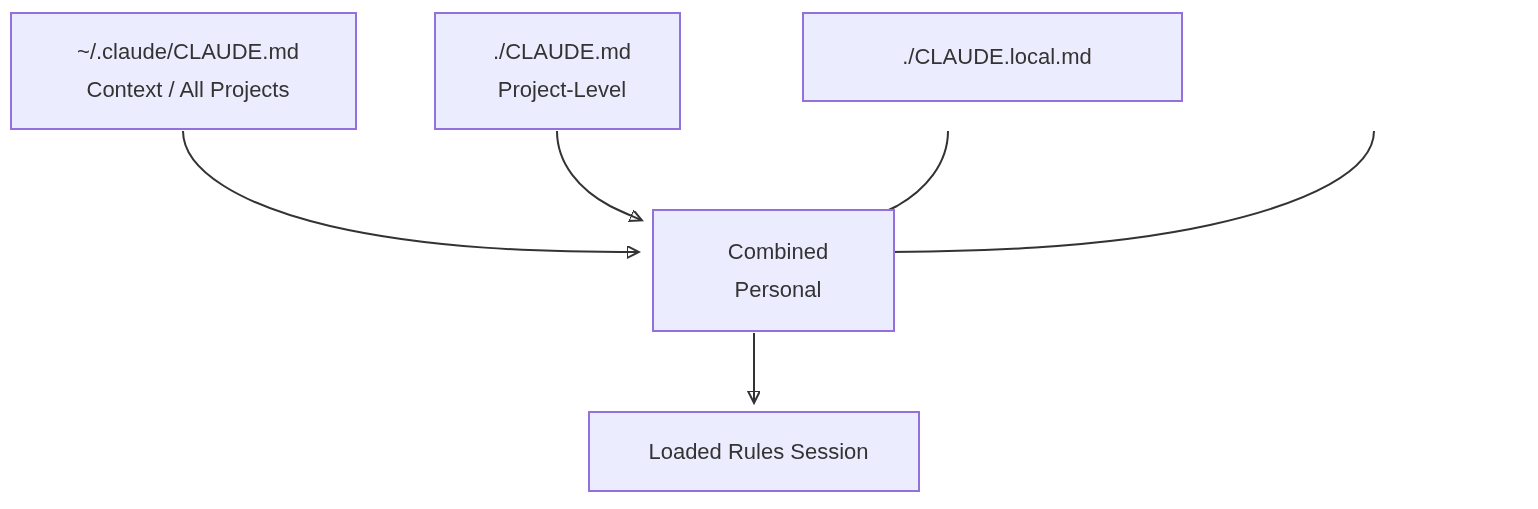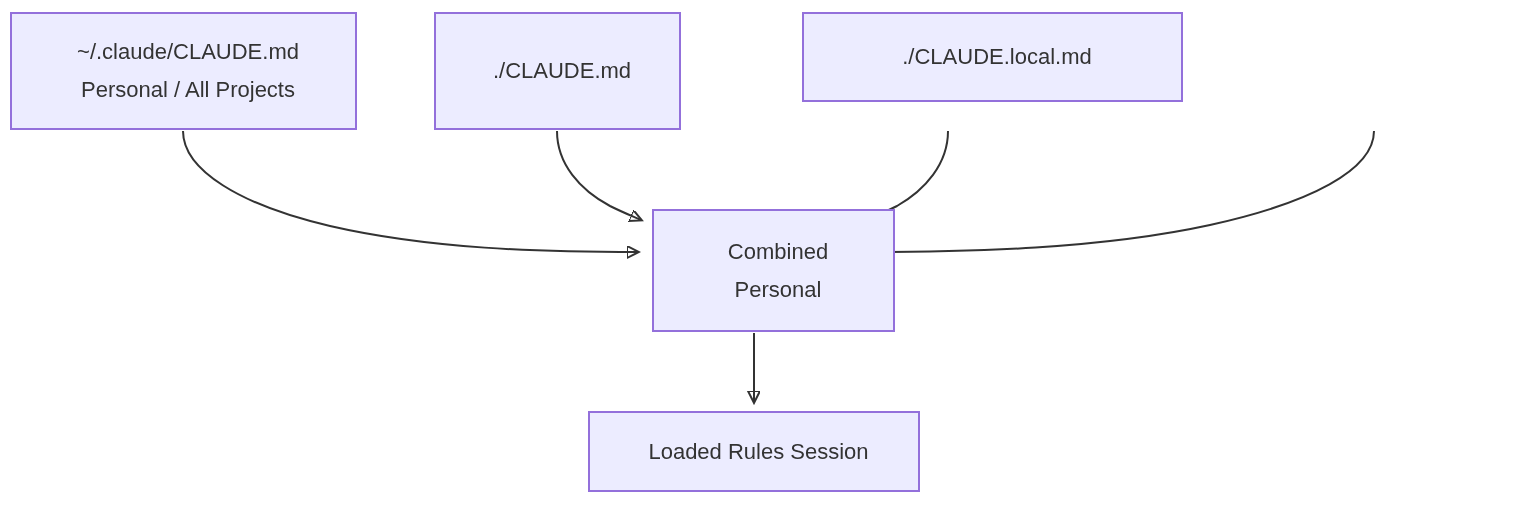--- a/index.html
+++ b/index.html
@@ -69,25 +69,26 @@
     </defs>
     <path d="M183,131 C183,170 240,205 330,226 C430,249 540,252 638,252" marker-end="url(#arrow)"></path>
     <path d="M557,131 C557,164 580,190 610,206 C622,212 632,216 641,220" marker-end="url(#arrow)"></path>
     <path d="M948,131 C948,164 925,190 897,206 C885,212 876,216 867,220" marker-end="url(#arrow)"></path>
     <path d="M1374,131 C1374,170 1310,203 1210,225 C1100,249 968,252 870,252" marker-end="url(#arrow)"></path>
     <path d="M754,333 L754,402" marker-end="url(#arrow)"></path>
   </svg>
 
   <div class="node node-global">
     <span>~/.claude/CLAUDE.md</span>
-    <span>Personal / All Projects</span>
+    <span>Context / All Projects</span>
   </div>
 
   <div class="node node-project">
     <span>./CLAUDE.md</span>
+    <span>Project-Level</span>
   </div>
 
   <div class="node node-local">
     <span>./CLAUDE.local.md</span>
   </div>
 
 
   <div class="node node-combined">
     <span>Combined</span>
     <span>Personal</span>

